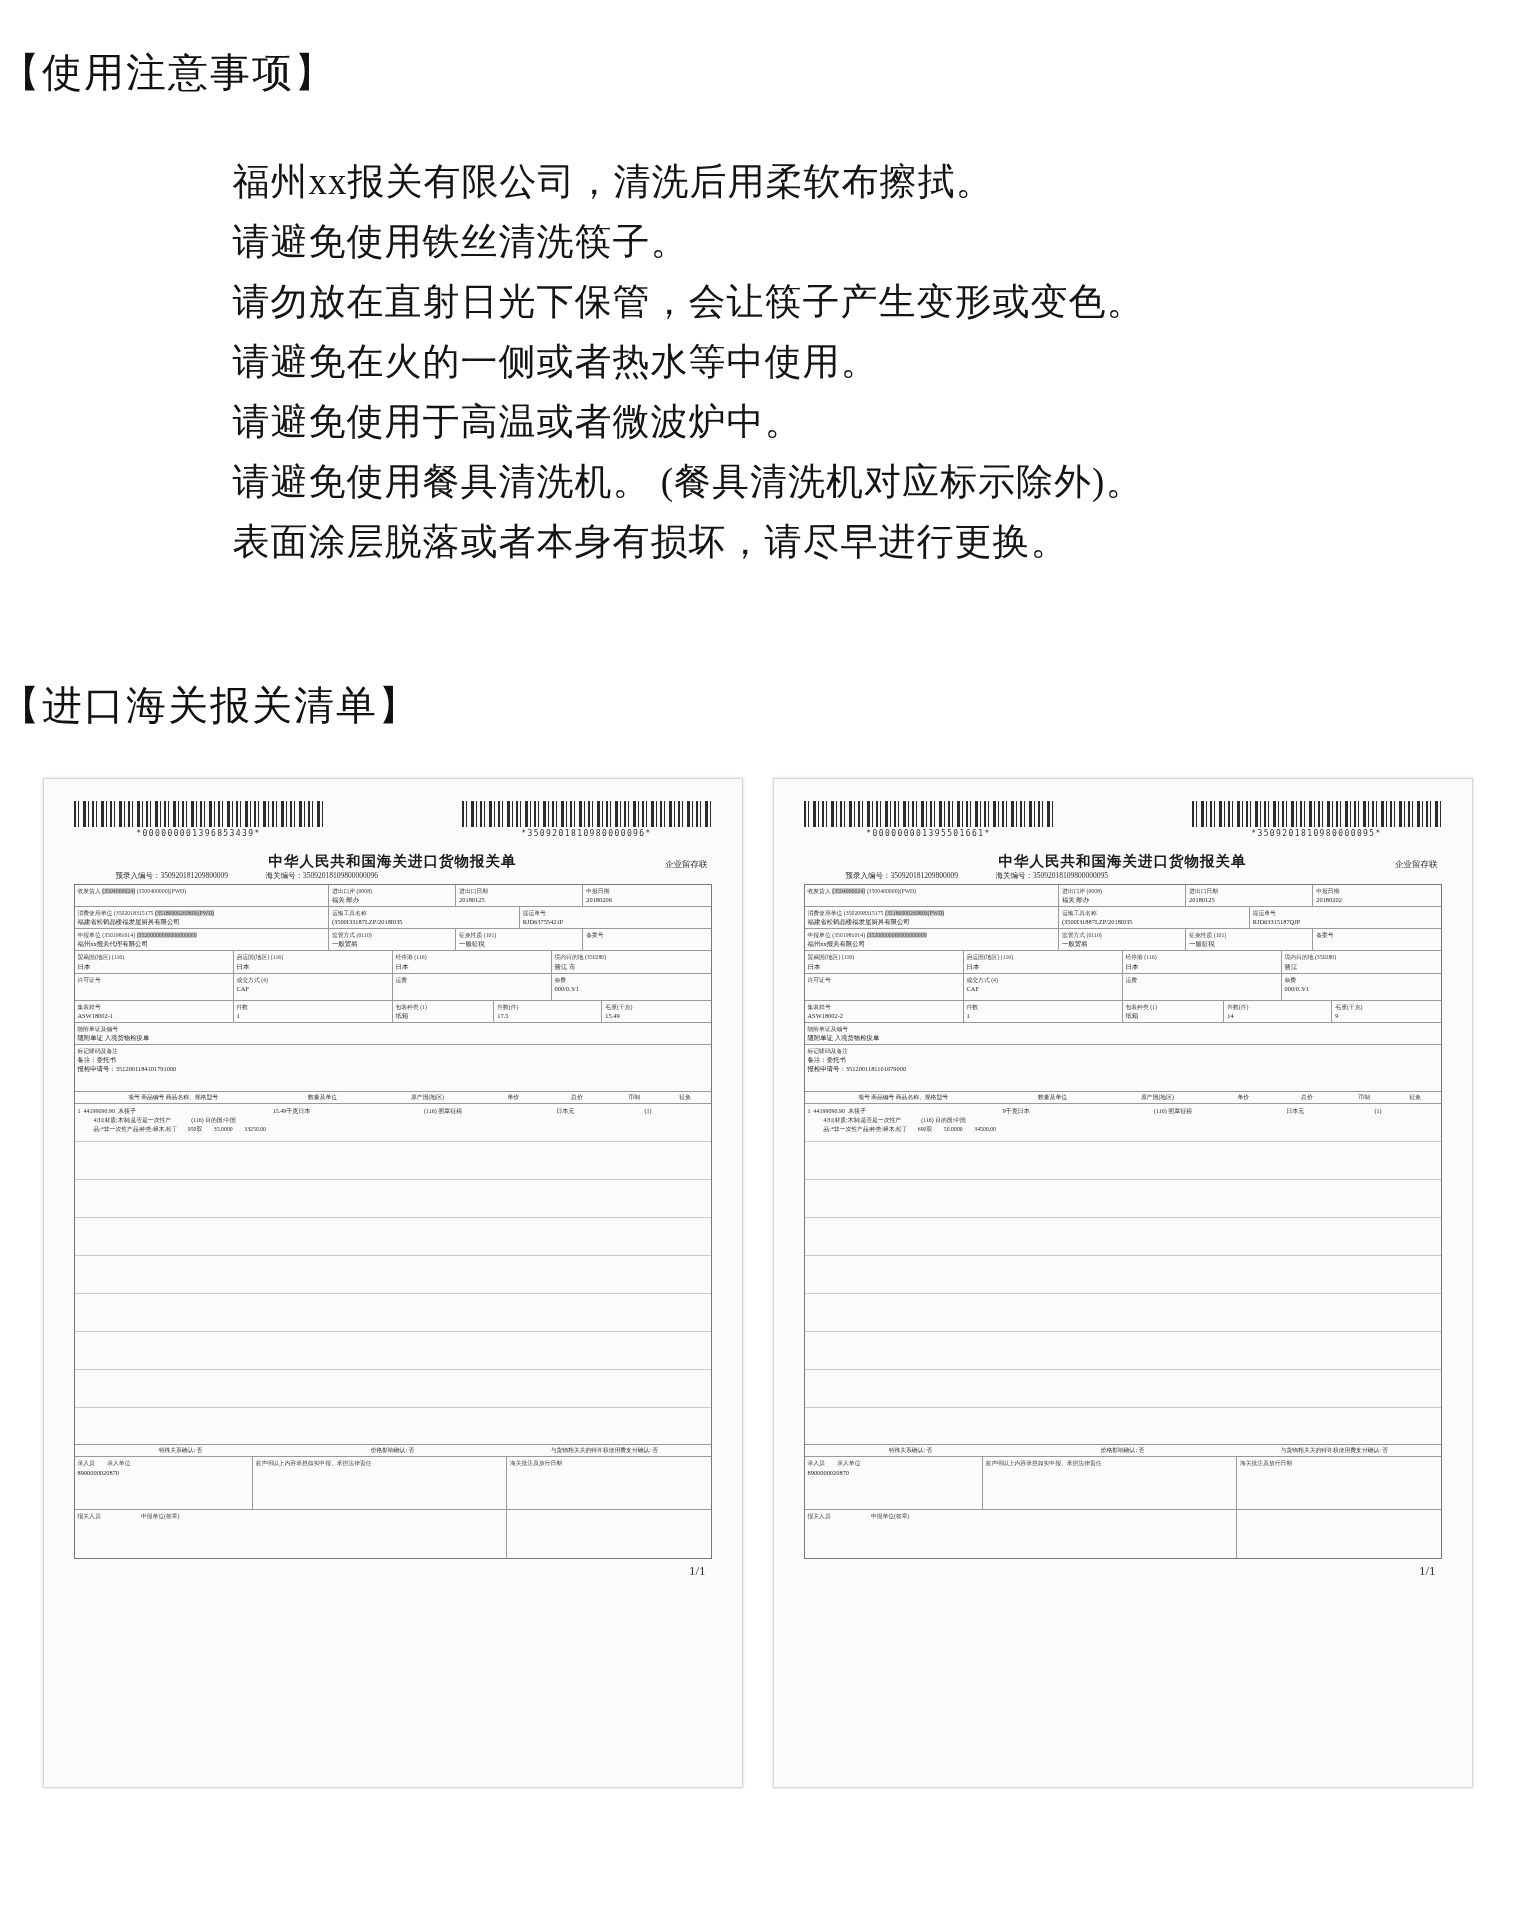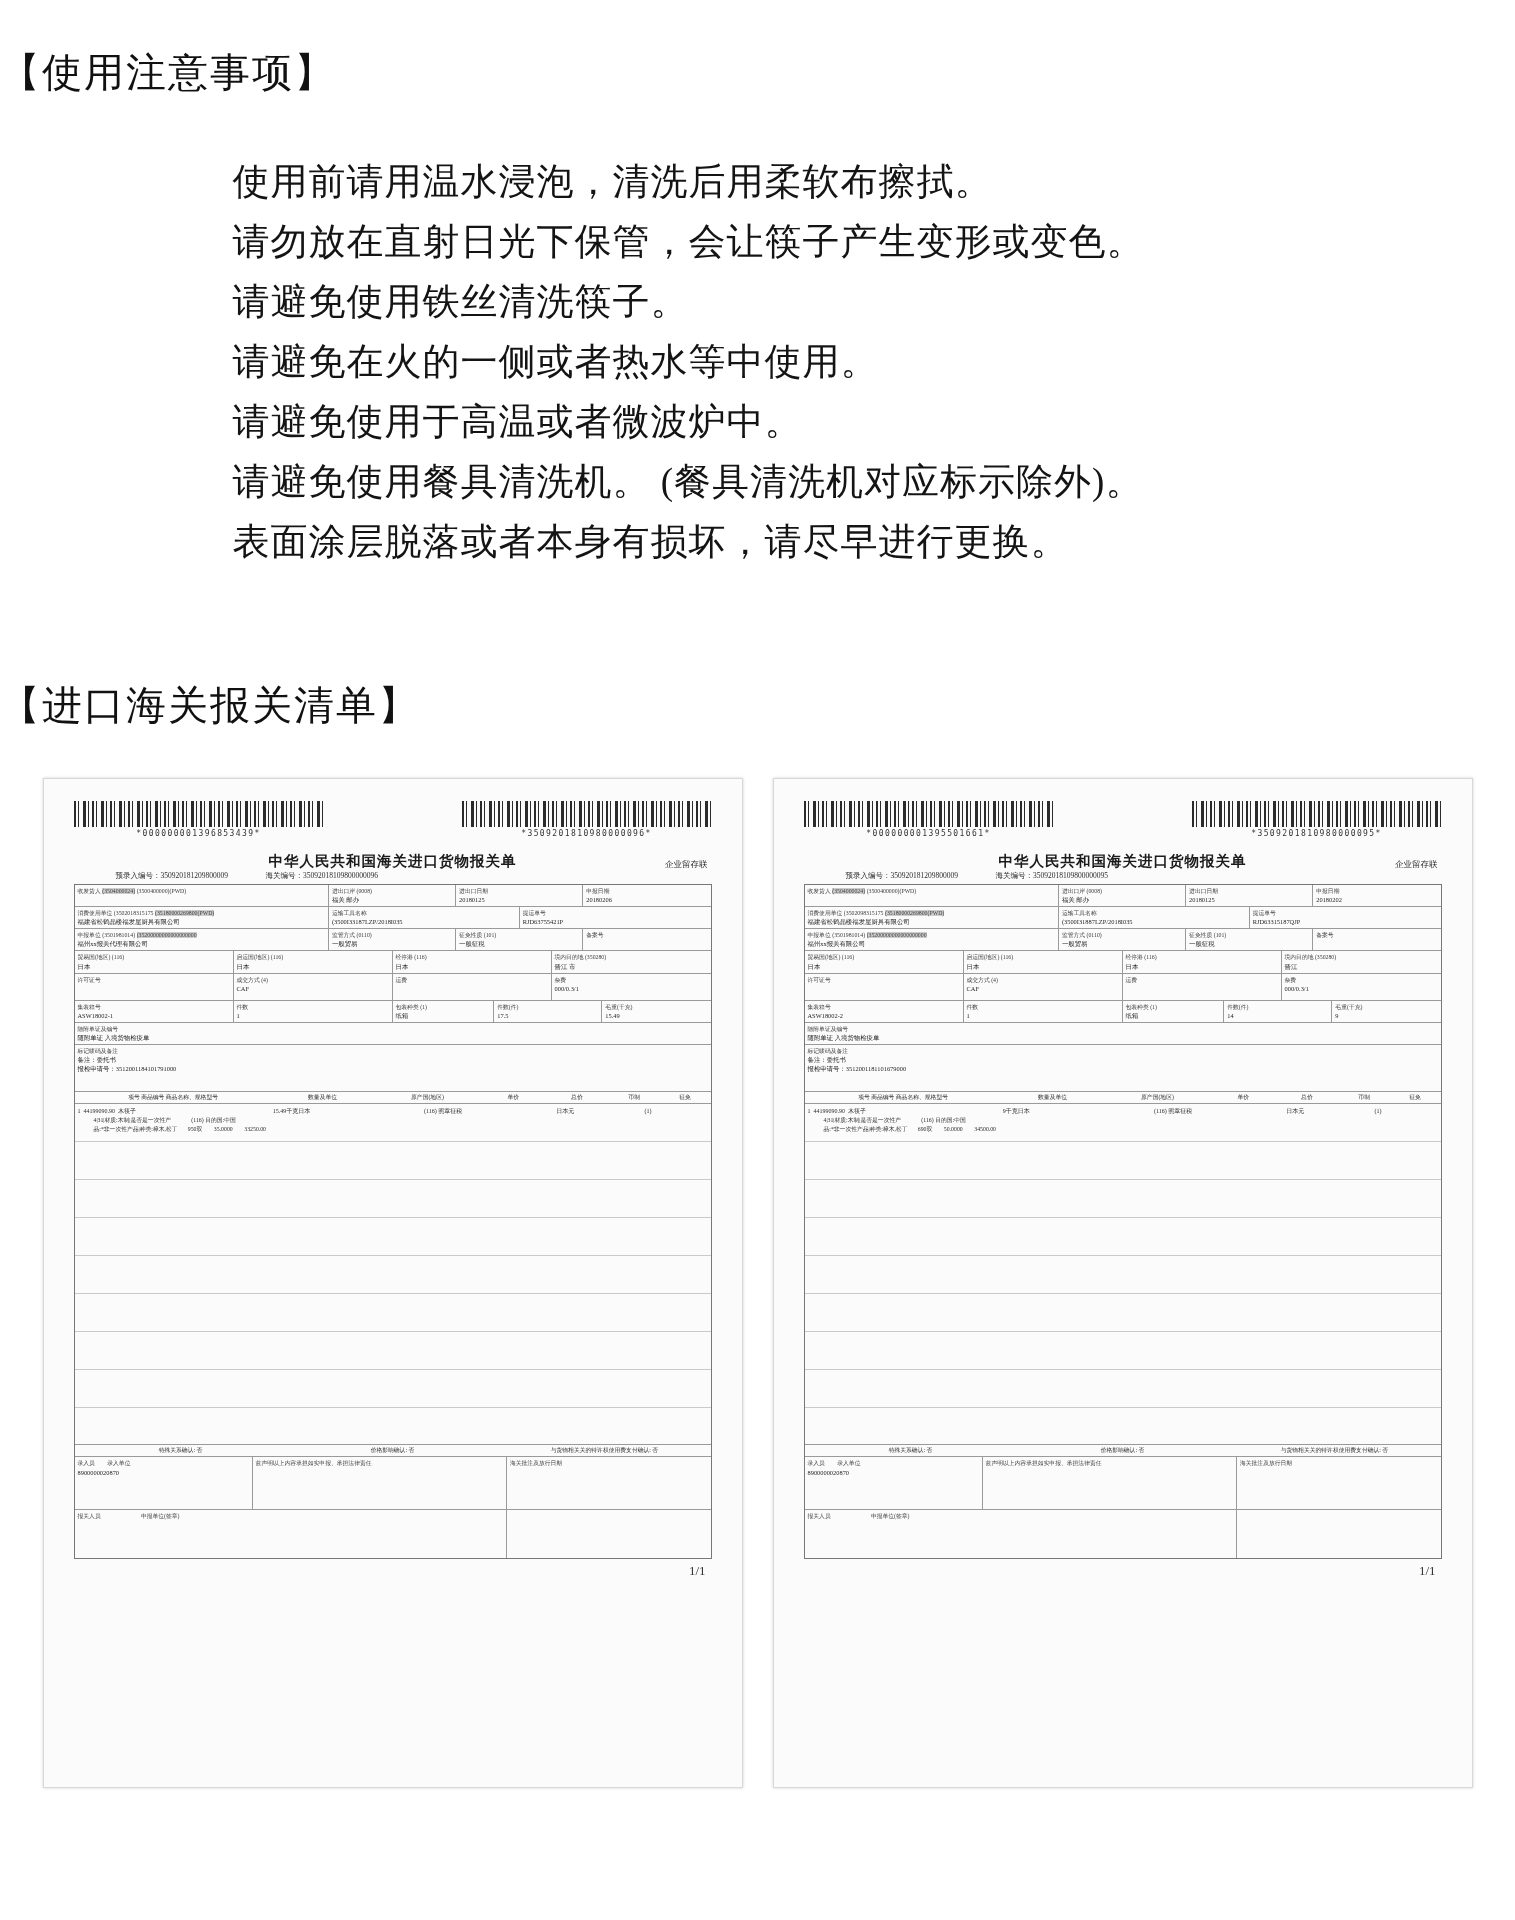--- a/index.html
+++ b/index.html
@@ -203,23 +203,23 @@
   }
 </style>
 </head>
 <body>
 
 <div class="page">
 
   <h1 class="section-title" id="notes-title">【使用注意事项】</h1>
 
   <div class="notes-body">
-    <div class="line">使用前请用温水浸泡，清洗后用柔软布擦拭。</div>
+    <div class="line">福州xx报关有限公司，清洗后用柔软布擦拭。</div>
+    <div class="line">请避免使用铁丝清洗筷子。</div>
     <div class="line">请勿放在直射日光下保管，会让筷子产生变形或变色。</div>
-    <div class="line">请避免使用铁丝清洗筷子。</div>
     <div class="line">请避免在火的一侧或者热水等中使用。</div>
     <div class="line">请避免使用于高温或者微波炉中。</div>
     <div class="line">请避免使用餐具清洗机。 (餐具清洗机对应标示除外)。</div>
     <div class="line">表面涂层脱落或者本身有损坏，请尽早进行更换。</div>
   </div>
 
   <h1 class="section-title" id="customs-title">【进口海关报关清单】</h1>
 
   <div class="forms-row">
 

